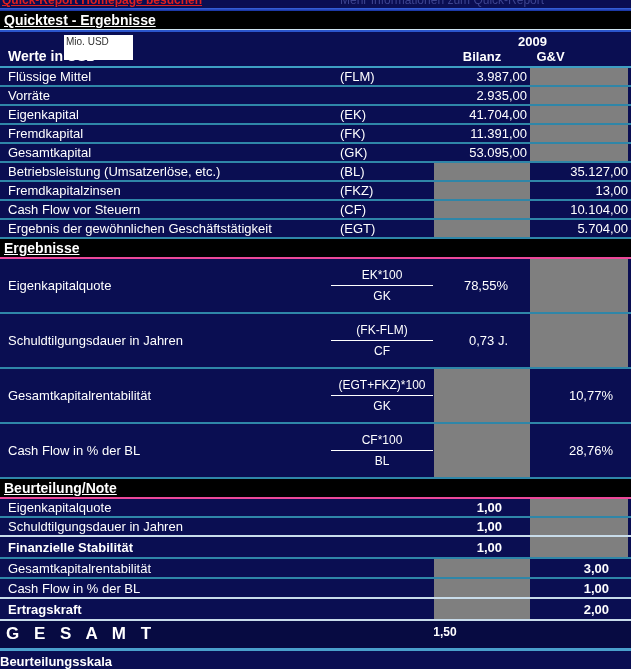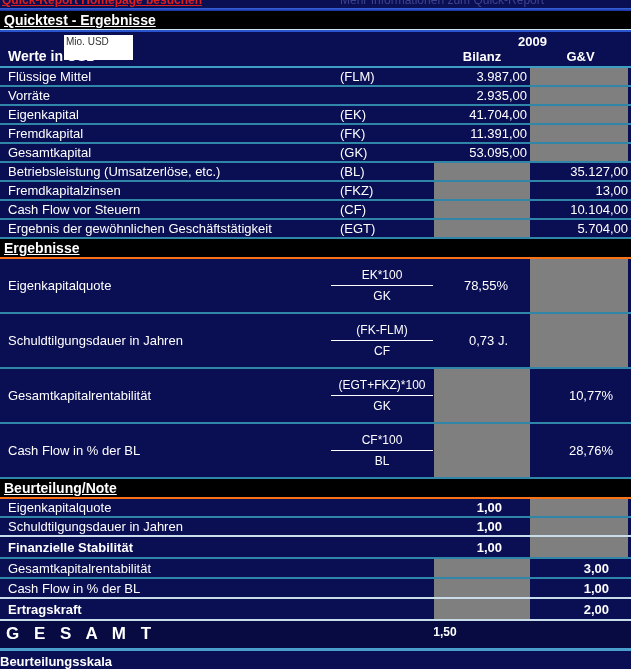--- a/index.html
+++ b/index.html
@@ -12,29 +12,29 @@
   .top-strip{height:8px;position:relative;overflow:hidden;background:#0a0e52;}
   .top-strip .link{position:absolute;top:-7px;left:2px;font-size:12px;font-weight:bold;
     color:#e02020;text-decoration:underline;white-space:nowrap;}
   .top-strip .info{position:absolute;top:-7px;left:340px;font-size:12px;color:#3d4490;white-space:nowrap;}
   .blue-line{height:3px;background:linear-gradient(#3a66e0,#16309c);}
   
   .band{height:18px;background:#000;display:flex;align-items:center;padding-left:4px;
     font-size:14px;font-weight:bold;box-sizing:content-box;text-decoration:underline;}
   .title-band{border-bottom:1px solid #cfe4f0;}
   .blue2{height:2px;background:#2b55cc;}
-  .band.underlined{border-bottom:2px solid #f97316;}
+  .band.underlined{border-bottom:2px solid #ec4899;}
   
   .col-header{height:34px;position:relative;background:#0a0e52;border-bottom:2px solid #3e9ec2;}
   .col-header .year{position:absolute;top:2px;left:434px;width:197px;text-align:center;
     font-weight:bold;font-size:13px;}
   .col-header .values-label{position:absolute;bottom:2px;left:8px;font-weight:bold;font-size:14px;}
   .col-header .colh{position:absolute;bottom:2px;text-align:center;font-weight:bold;font-size:13px;}
   .col-header .bilanz-h{left:434px;width:96px;}
-  .col-header .gv-h{left:530px;width:101px;text-align:center;}
+  .col-header .gv-h{left:500px;width:101px;text-align:center;}
   .comment-box{position:absolute;left:64px;top:3px;width:69px;height:25px;background:#ffffff;
     color:#303030;font-size:10px;line-height:11px;padding:1px 2px;box-sizing:border-box;z-index:5;}
   
   .row{display:grid;grid-template-columns:330px 104px 96px 101px;height:19px;
     box-sizing:border-box;border-bottom:2px solid #2f86a8;background:#0a0e52;}
   .cell{height:100%;display:flex;align-items:center;box-sizing:border-box;overflow:hidden;}
   .label{padding-left:8px;font-size:13px;white-space:nowrap;}
   .abbr{padding-left:10px;font-size:13px;}
   .val{justify-content:flex-end;padding-right:3px;font-size:13px;}
   .gray{background:#7f7f7f;}

